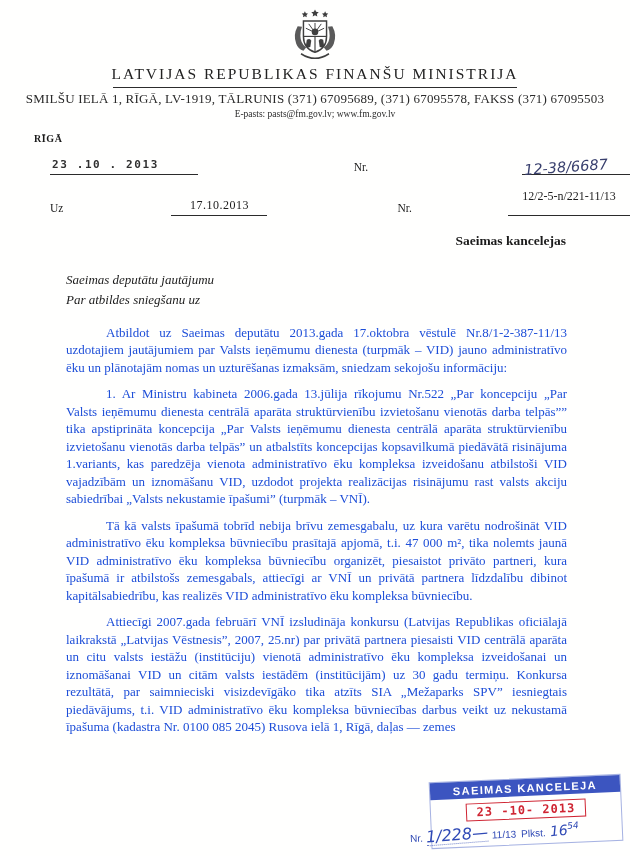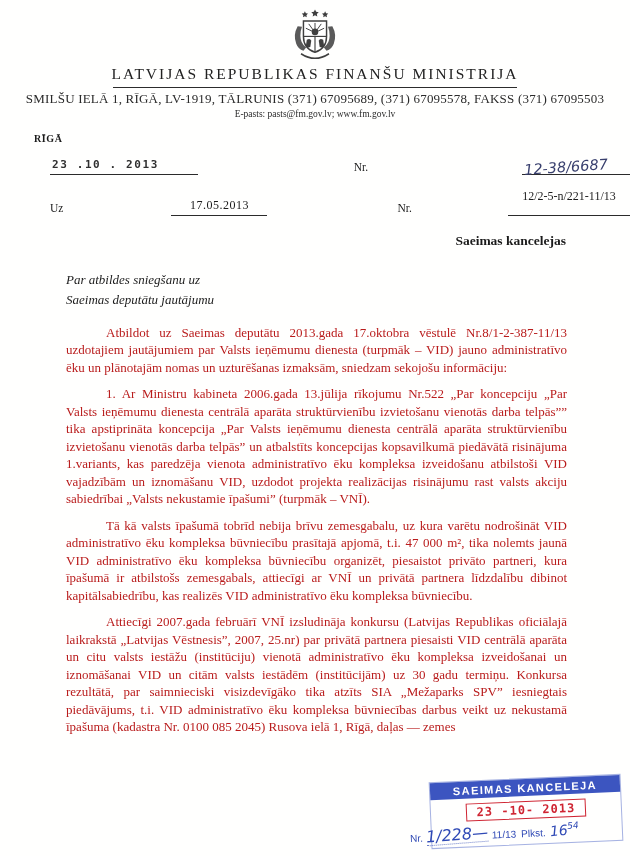--- a/index.html
+++ b/index.html
@@ -47,21 +47,21 @@
   .uz-label { font-size: 11.5px; padding-bottom: 2px; margin-right: 18px; }
   .incoming-date-cell { width: 96px; text-align: center; font-size: 12px; padding-bottom: 2px; letter-spacing: .5px; }
   .row2-nr { margin-left: 40px; }
   .incoming-nr-cell { width: 122px; text-align: center; font-size: 12px; padding-bottom: 11px; }
 
   
   .recipient { text-align: right; margin: 16px 64px 0 0; font-weight: bold; font-size: 13.5px; line-height: 1.35; padding-left: 37px; }
   .subject { margin: 20px 0 0 66px; font-style: italic; font-size: 13px; line-height: 1.55; }
 
   
-  .body-text { margin: 13px 63px 0 66px; text-align: justify; font-size: 13px; line-height: 17.5px; color: #b91c1c; }
+  .body-text { margin: 13px 63px 0 66px; text-align: justify; font-size: 13px; line-height: 17.5px; color: #1d4ed8; }
   .body-text p { margin: 0 0 9px; text-indent: 40px; }
 
   
   .stamp {
     position: absolute; left: 430px; top: 778px; width: 192px;
     transform: rotate(-2.5deg);
     border: 1px solid rgba(58, 84, 192, .45);
     padding-bottom: 3px;
   }
   .stamp-bar {
@@ -140,33 +140,33 @@
       <span class="date-stamp-cell underline">
         <span class="date-stamp">23 .10 . 2013</span>
       </span>
       <span class="nr-label">Nr.</span>
       <span class="hand-cell underline">
         <span class="hand-ink">12-38/6687</span>
       </span>
     </div>
     <div class="ref-row second">
       <span class="uz-label">Uz</span>
-      <span class="incoming-date-cell underline">17.05.2013</span>
+      <span class="incoming-date-cell underline">17.10.2013</span>
       <span class="nr-label row2-nr">Nr.</span>
       <span class="incoming-nr-cell underline">12/2-5-n/221-11/13</span>
     </div>
   </div>
 
   <div class="recipient">
     <div>Saeimas kancelejas</div>
   </div>
 
   <div class="subject">
+    <div>Saeimas deputātu jautājumu</div>
     <div>Par atbildes sniegšanu uz</div>
-    <div>Saeimas deputātu jautājumu</div>
   </div>
 
   <div class="body-text">
     <p>Atbildot uz Saeimas deputātu 2013.gada 17.oktobra vēstulē Nr.8/1-2-387-11/13 uzdotajiem jautājumiem par Valsts ieņēmumu dienesta (turpmāk – VID) jauno administratīvo ēku un plānotajām nomas un uzturēšanas izmaksām, sniedzam sekojošu informāciju:</p>
     <p>1. Ar Ministru kabineta 2006.gada 13.jūlija rīkojumu Nr.522 „Par koncepciju „Par Valsts ieņēmumu dienesta centrālā aparāta struktūrvienību izvietošanu vienotās darba telpās”” tika apstiprināta koncepcija „Par Valsts ieņēmumu dienesta centrālā aparāta struktūrvienību izvietošanu vienotās darba telpās” un atbalstīts koncepcijas kopsavilkumā piedāvātā risinājuma 1.variants, kas paredzēja vienota administratīvo ēku kompleksa izveidošanu atbilstoši VID vajadzībām un iznomāšanu VID, uzdodot projekta realizācijas risinājumu rast valsts akciju sabiedrībai „Valsts nekustamie īpašumi” (turpmāk – VNĪ).</p>
     <p>Tā kā valsts īpašumā tobrīd nebija brīvu zemesgabalu, uz kura varētu nodrošināt VID administratīvo ēku kompleksa būvniecību prasītajā apjomā, t.i. 47 000 m², tika nolemts jaunā VID administratīvo ēku kompleksa būvniecību organizēt, piesaistot privāto partneri, kura īpašumā ir atbilstošs zemesgabals, attiecīgi ar VNĪ un privātā partnera līdzdalību dibinot kapitālsabiedrību, kas realizēs VID administratīvo ēku kompleksa būvniecību.</p>
     <p>Attiecīgi 2007.gada februārī VNĪ izsludināja konkursu (Latvijas Republikas oficiālajā laikrakstā „Latvijas Vēstnesis”, 2007, 25.nr) par privātā partnera piesaisti VID centrālā aparāta un citu valsts iestāžu (institūciju) vienotā administratīvo ēku kompleksa izveidošanai un iznomāšanai VID un citām valsts iestādēm (institūcijām) uz 30 gadu termiņu. Konkursa rezultātā, par saimnieciski visizdevīgāko tika atzīts SIA „Mežaparks SPV” iesniegtais piedāvājums, t.i. VID administratīvo ēku kompleksa būvniecības darbus veikt uz nekustamā īpašuma (kadastra Nr. 0100 085 2045) Rusova ielā 1, Rīgā, daļas — zemes</p>
   </div>
 
   <div class="stamp">

